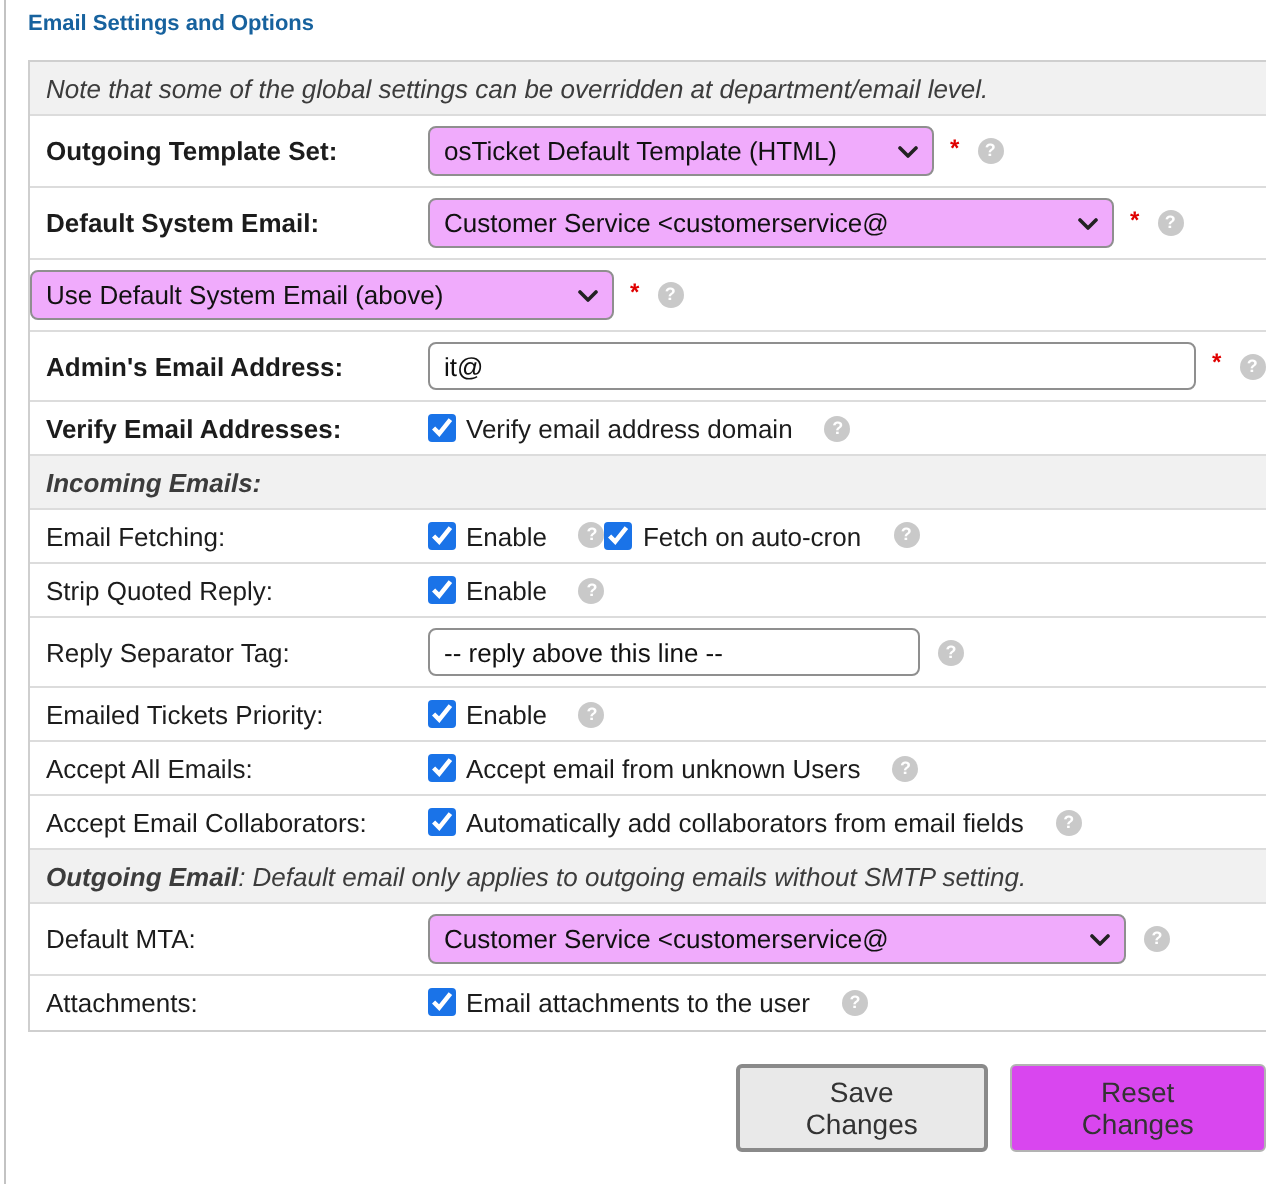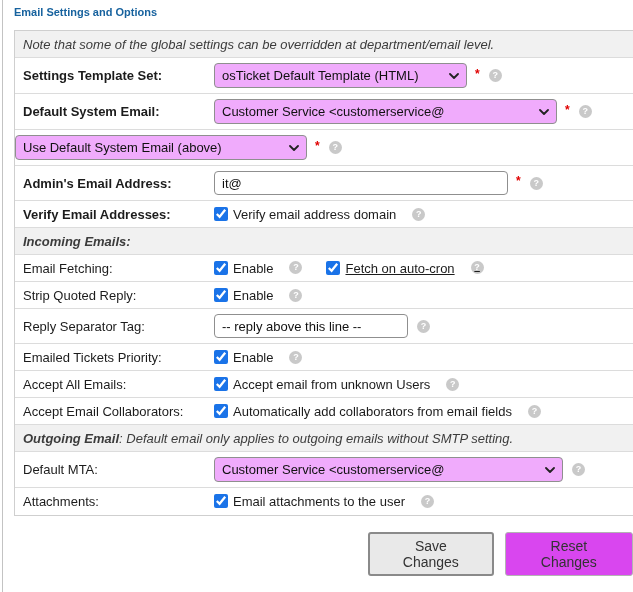--- a/index.html
+++ b/index.html
@@ -82,32 +82,32 @@
   
   input[type="text"] {
     font-family: "Liberation Sans", "DejaVu Sans", sans-serif;
     font-size: 13px;
     color: #111;
     height: 24px;
     padding: 0 7px;
     border: 1px solid #8f8f8f;
     border-radius: 4px;
   }
-  .w-admin { width: 294px; }
-  .w-sep   { width: 194px; }
+  .w-admin { width: 384px; }
+  .w-sep   { width: 246px; }
 
   
   input[type="checkbox"] {
     width: 14px; height: 14px;
     accent-color: #1a73e8;
     margin: 0 5px 0 0;
     vertical-align: middle;
   }
   .cb-group { display: flex; align-items: flex-start; }
-  .cb-group + .cb-group { margin-left: 24px; text-decoration: underline; }
+  .cb-group + .cb-group { margin-left: 0; }
   .cb-label { margin-right: 7px; }
 
   
   .req {
     color: #e00000; font-weight: bold; font-size: 12px;
     margin: -4px 0 0 8px;
   }
   .help {
     display: inline-block;
     width: 13px; height: 13px;
@@ -152,21 +152,21 @@
 
   <h2 class="page-title">Email Settings and Options</h2>
 
   <div class="settings-table">
 
     <div class="row shaded">
       <span class="note-text">Note that some of the global settings can be overridden at department/email level.</span>
     </div>
 
     <div class="row field-row">
-      <div class="cell-label bold">Settings Template Set:</div>
+      <div class="cell-label bold">Outgoing Template Set:</div>
       <div class="cell-control">
         <span class="sel-wrap">
           <select class="w-template">
             <option>osTicket Default Template (HTML)</option>
           </select>
           <svg class="chev" width="10" height="6" viewBox="0 0 10 6">
               <path d="M1 1 L5 5 L9 1" fill="none" stroke="#222" stroke-width="1.8" stroke-linecap="round" stroke-linejoin="round"></path>
             </svg>
         </span>
         <span class="req">*</span>

